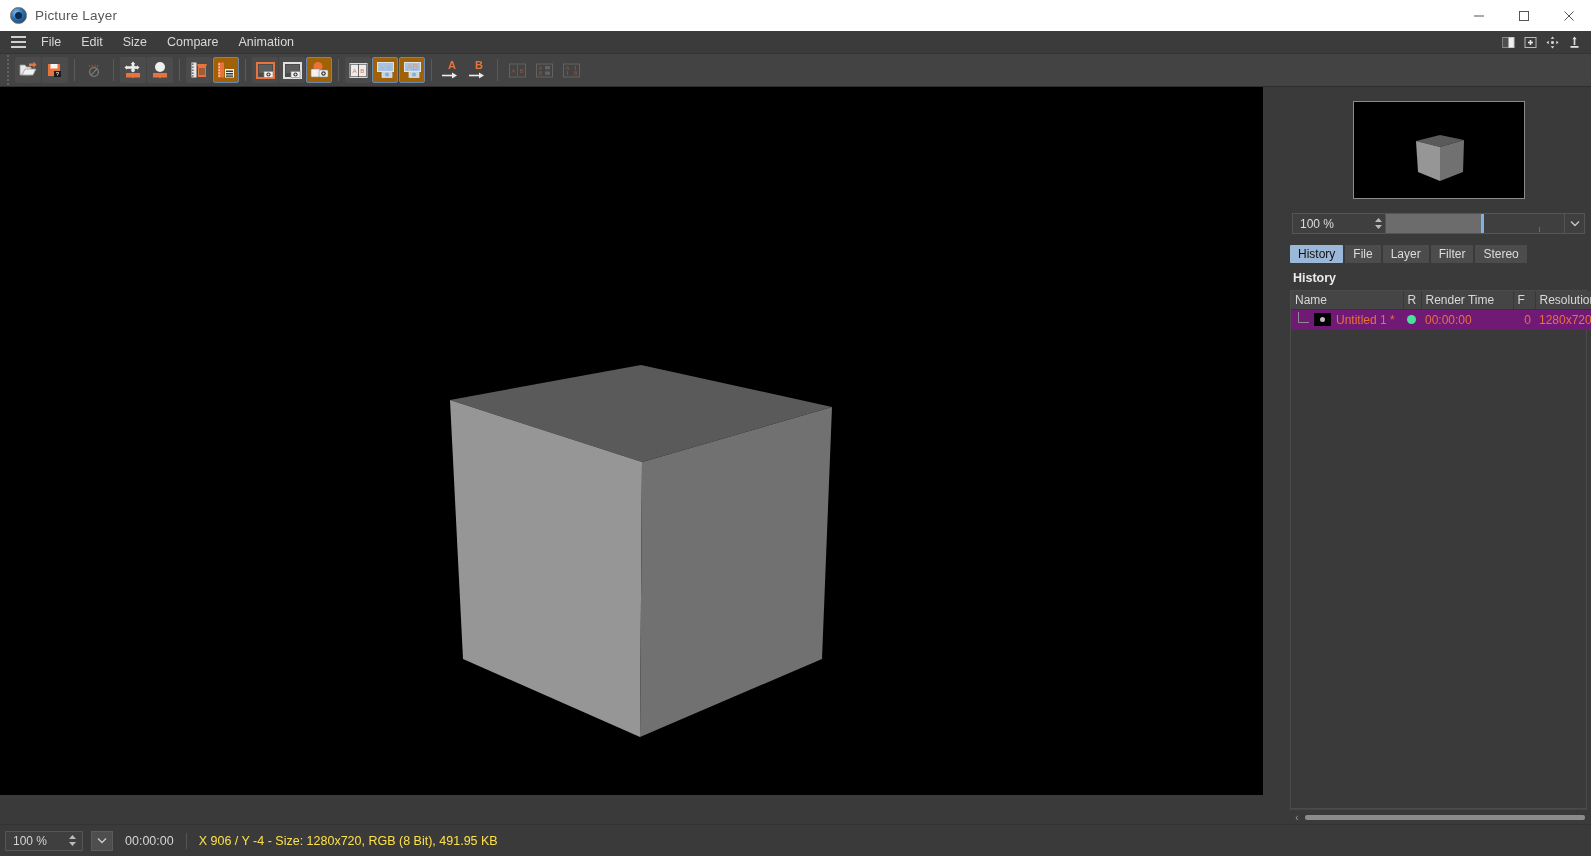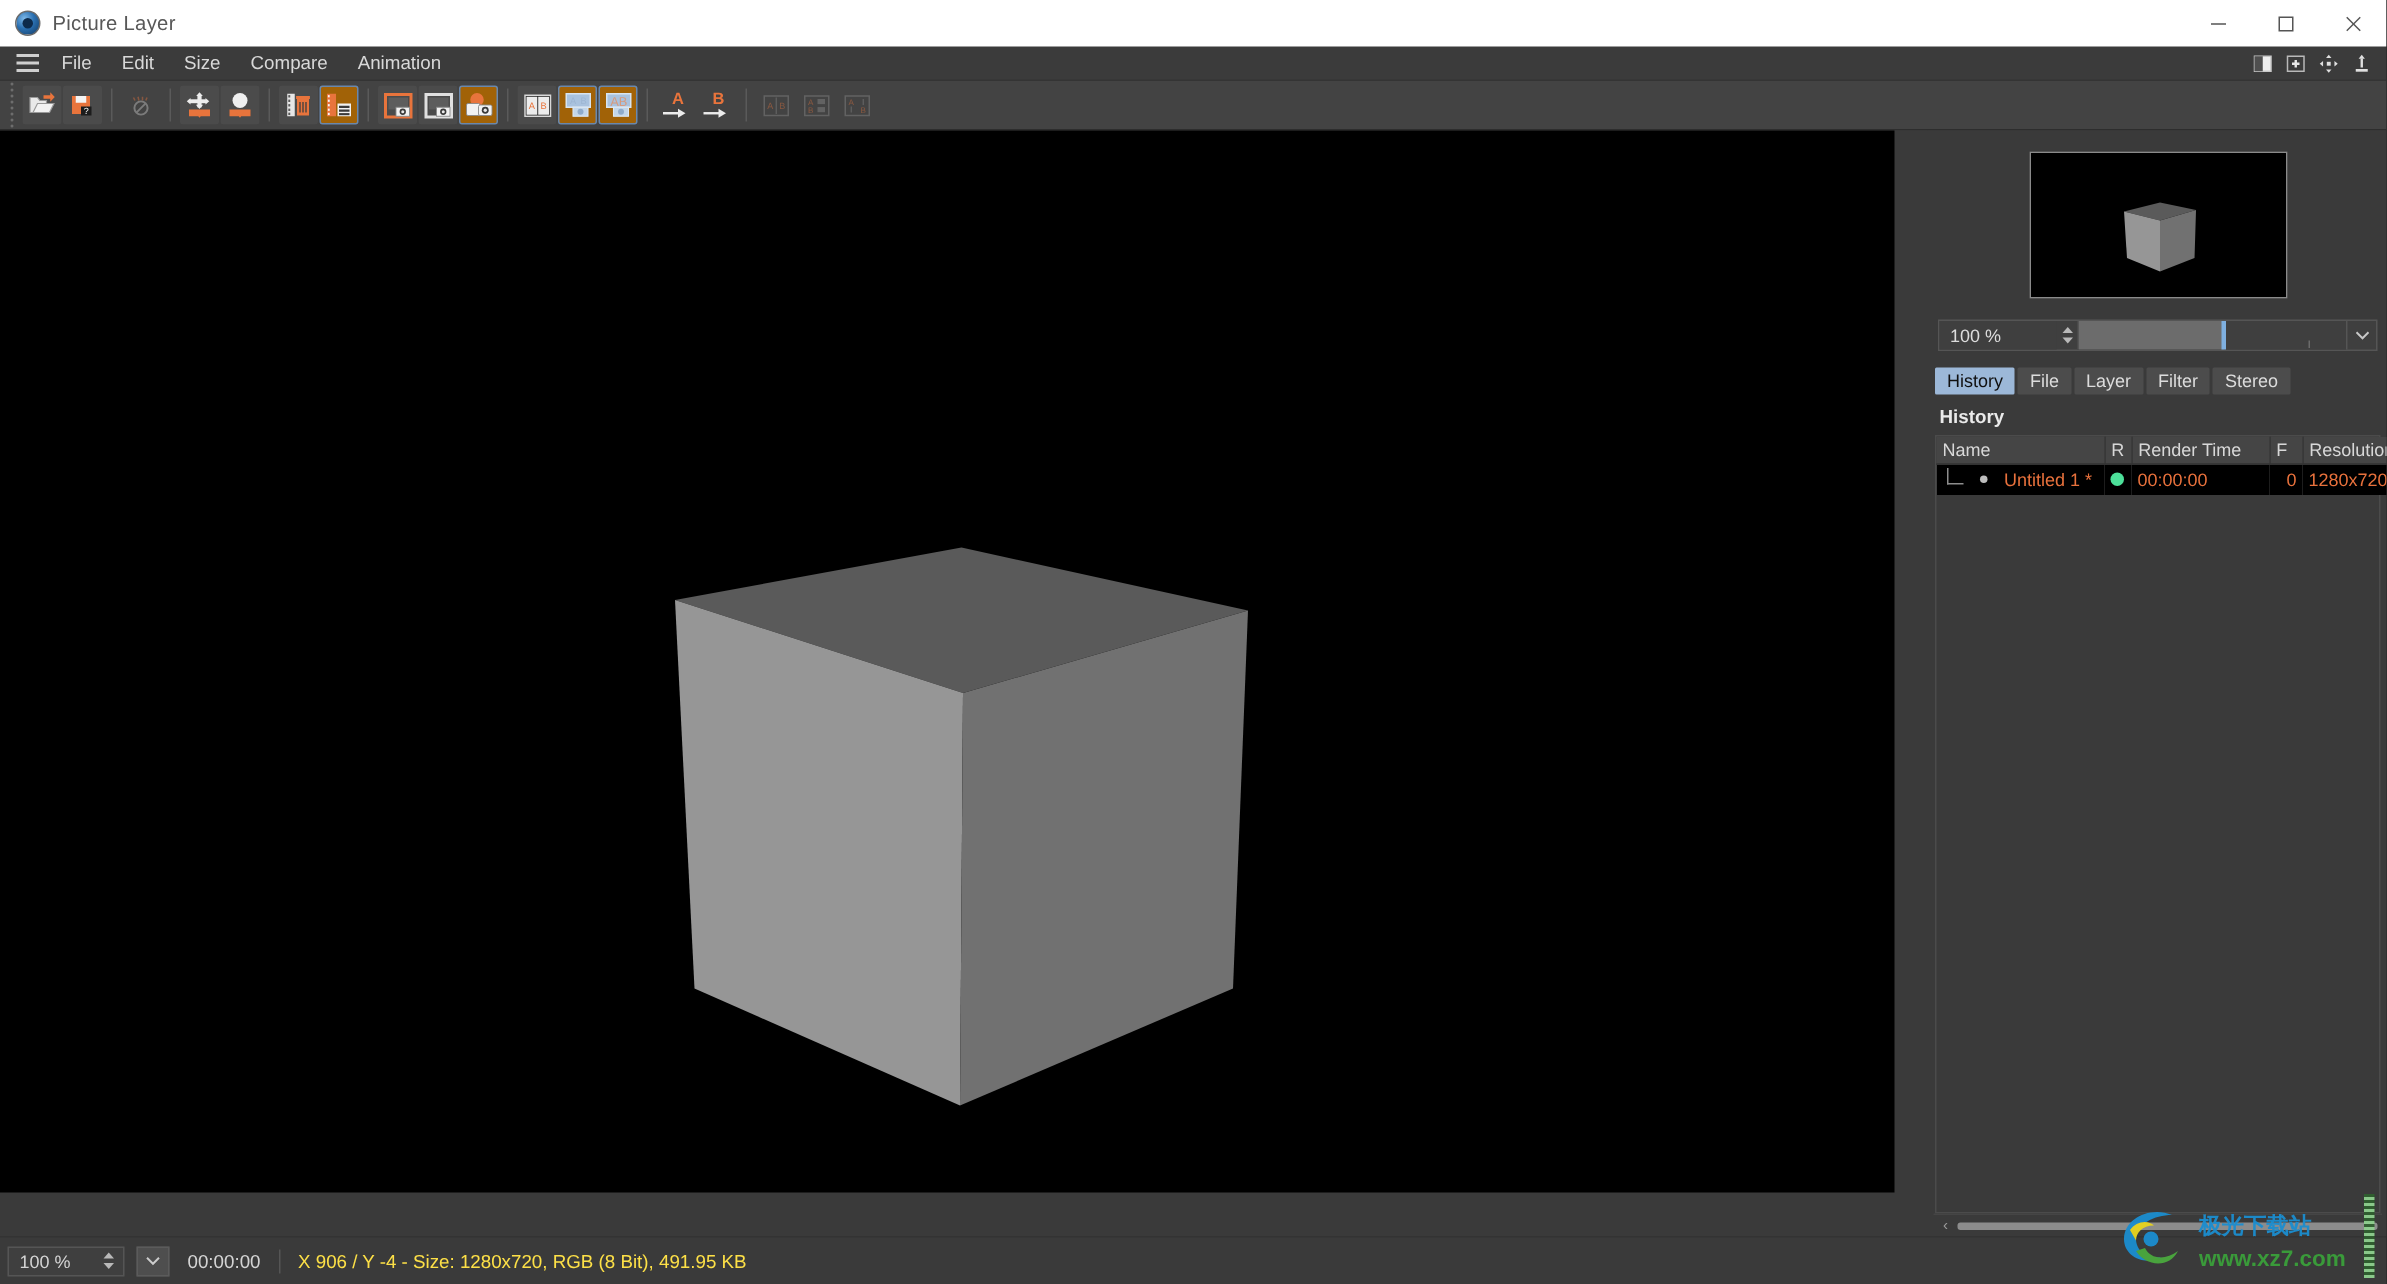--- a/index.html
+++ b/index.html
@@ -91,21 +91,21 @@
   .lowerpanel{ flex:1 1 auto; margin-top:9px; display:flex; flex-direction:column; min-height:0;}
   .panel-title{ font-size:12.5px; font-weight:bold; color:#eaeaea; padding:8px 4px 5px 4px; }
   .listwrap{ flex:1 1 auto; margin:0 1px; border:1px solid #4b4b4b; display:flex;
     flex-direction:column; min-height:0; background:#3a3a3a; }
   table.hist{ width:100%; border-collapse:collapse; table-layout:fixed; }
   table.hist th{ background:#454545; color:#d8d8d8; font-weight:normal; font-size:12px;
     text-align:left; padding:2px 4px; height:18px; border-right:1px solid #383838;
     border-bottom:1px solid #333; white-space:nowrap; overflow:hidden; }
   table.hist td{ font-size:12px; padding:2px 4px; height:20px; white-space:nowrap;
     overflow:hidden; }
-  tr.row.sel td{ background:#000000; }
+  tr.row.sel td{ background:#701a75; }
   .cell-name{ display:flex; align-items:center; gap:5px; }
   .treebranch{ width:11px; height:11px; border-left:1px solid #8d8d8d;
     border-bottom:1px solid #8d8d8d; margin-left:3px; margin-bottom:4px; flex:0 0 auto;}
   .thumbsq{ width:17px; height:13px; background:#000; display:flex; align-items:center;
     justify-content:center; flex:0 0 auto;}
   .thumbsq i{ width:5px; height:5px; border-radius:50%; background:#bdbdbd; display:block;}
   .nm{ color:#e8713c; }
   .dot{ width:9px; height:9px; border-radius:50%; background:#4de09a; display:inline-block;}
   .orange{ color:#e8713c; }
   .hscroll{ height:15px; display:flex; align-items:center; gap:3px; padding:0 3px;
@@ -559,27 +559,14 @@
     <div class="sb-dd">
       <svg width="10" height="7" viewBox="0 0 10 7">
           <polyline points="1,1.5 5,5.5 9,1.5" fill="none" stroke="#cccccc" stroke-width="1.3"></polyline>
         </svg>
     </div>
     <div class="sb-time">00:00:00</div>
     <div class="sb-sep"></div>
     <div class="sb-info">X 906 / Y -4 - Size: 1280x720, RGB (8 Bit), 491.95 KB</div>
   </div>
 
-  <div class="watermark">
-    <svg width="175" height="52" viewBox="0 0 175 52">
-      <g>
-        <path d="M8 26 C8 12, 26 4, 40 10 C28 10, 16 16, 16 26 C16 34, 24 40, 33 38 C22 44, 8 38, 8 26 Z" fill="#1b8ed0"></path>
-        <path d="M16 34 C22 44, 38 46, 44 34 C36 40, 26 40, 22 32 Z" fill="#4aa93e"></path>
-        <path d="M12 20 C16 14, 24 13, 28 17 C20 17, 16 22, 16 27 Z" fill="#e8d41e"></path>
-        <circle cx="26" cy="26" r="5" fill="#1b8ed0"></circle>
-      </g>
-      <text x="58" y="22" font-size="15" font-weight="bold" fill="#1b8ed0" font-family="Liberation Sans">极光下载站</text>
-      <text x="58" y="44" font-size="15" font-weight="bold" fill="#3aa03a" font-family="Liberation Sans">www.xz7.com</text>
-    </svg>
-    <div class="vert-strip"></div>
-  </div>
 
 </div>
 
 </body></html>

